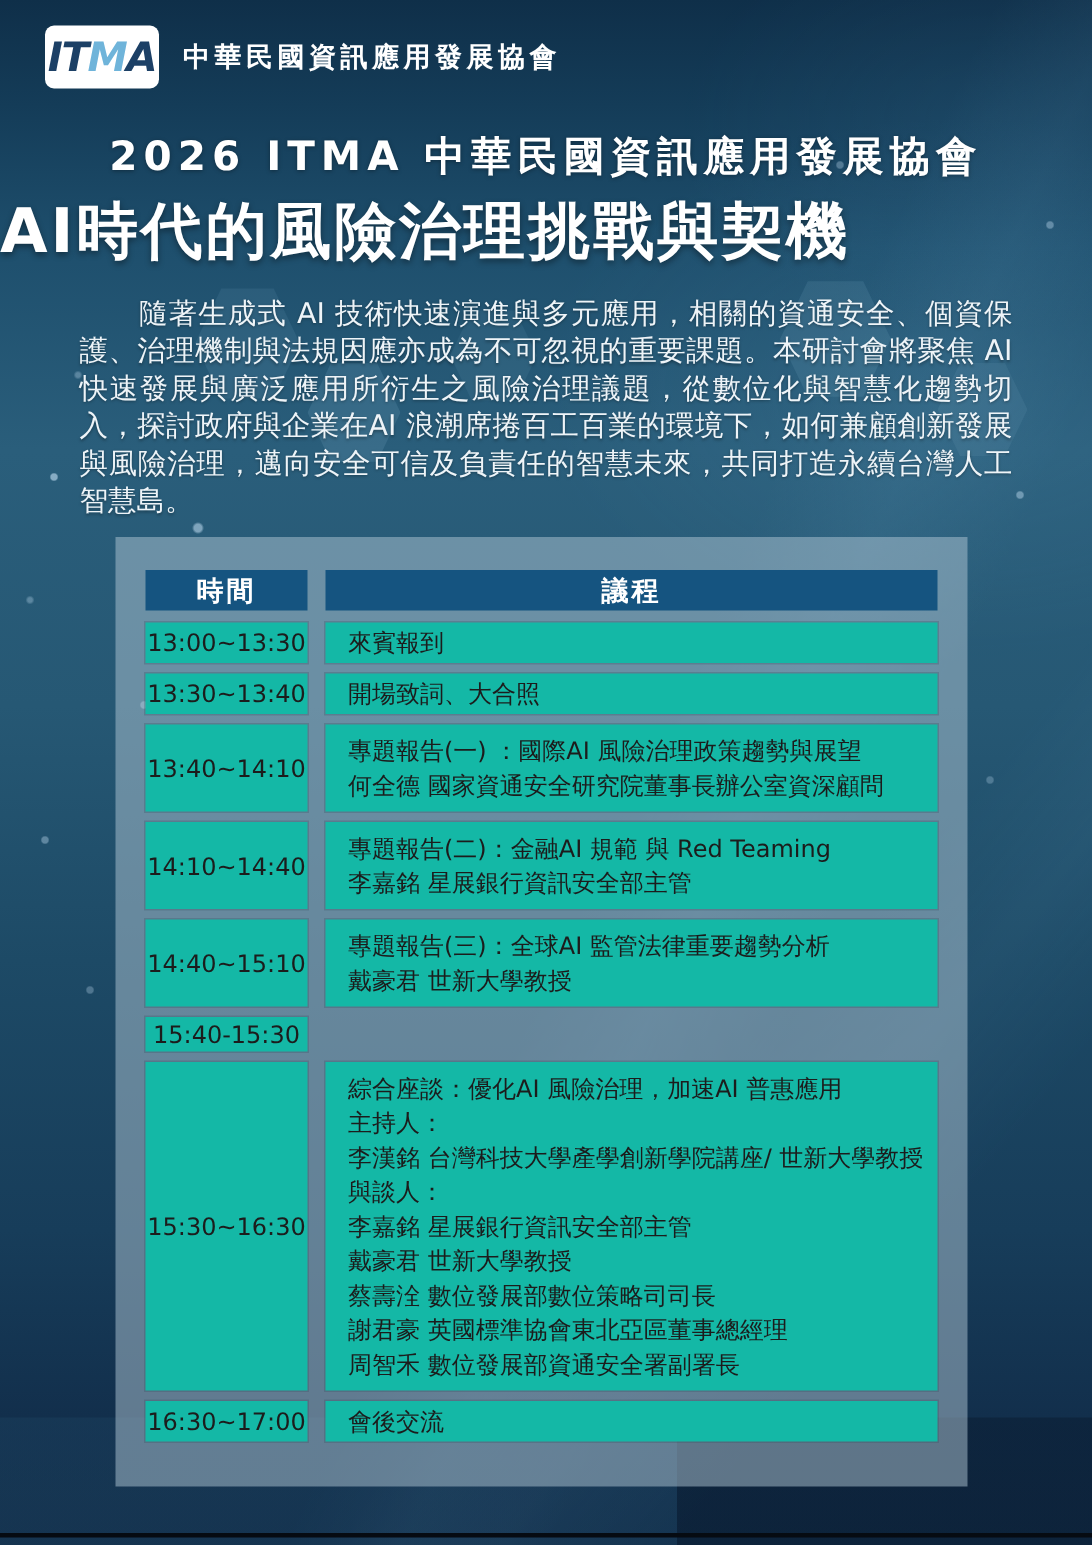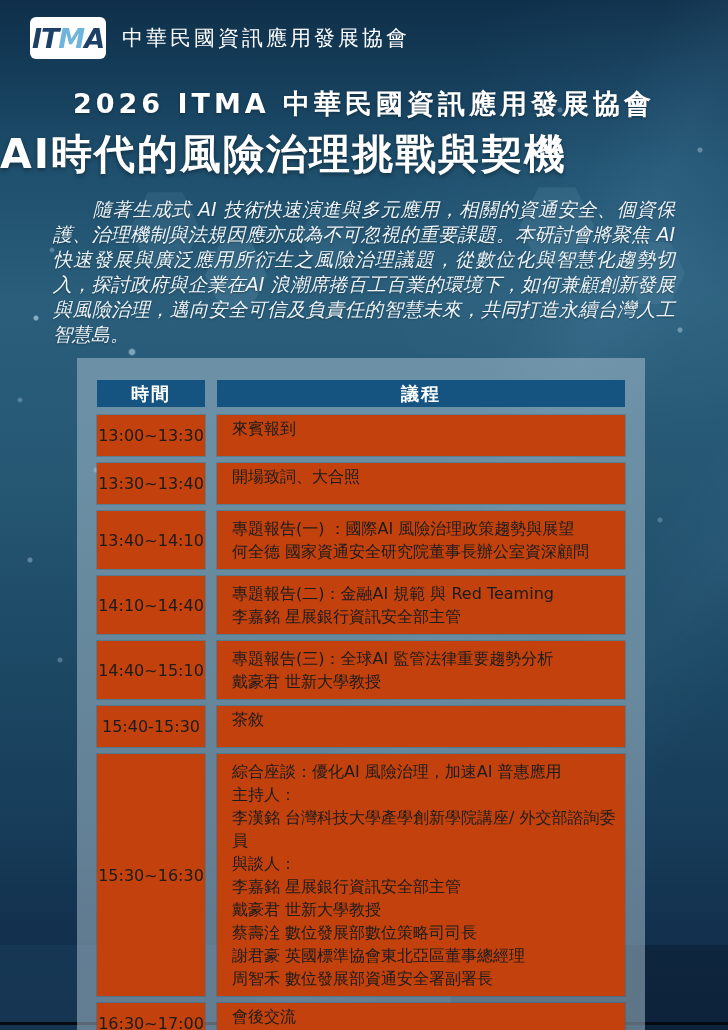--- a/index.html
+++ b/index.html
@@ -67,65 +67,64 @@
   
   .topbar{position:relative;z-index:2;display:flex;align-items:center;gap:16px;padding:17px 0 0 30px;}
   .logo-box{
     background:#ffffff;border-radius:6px;width:76px;height:42px;
     display:flex;align-items:center;justify-content:center;
     font-style:italic;font-weight:bold;font-size:27px;letter-spacing:-1px;line-height:1;
   }
   .logo-box .l-it{color:#1c4066;}
   .logo-box .l-m{color:#6fb4da;}
   .logo-box .l-a{color:#1c4066;}
-  .org-name{color:#ffffff;font-weight:normal;font-size:21px;letter-spacing:3px;}
+  .org-name{color:#ffffff;font-weight:bold;font-size:18px;letter-spacing:3px;}
 
   
   .title1{
     position:relative;z-index:2;margin-top:27px;text-align:center;
     color:#ffffff;font-weight:bold;font-size:27px;letter-spacing:4px;
     text-shadow:0 1px 3px rgba(0,0,0,.35);
   }
   .title2{
     position:relative;z-index:2;margin-top:5px;text-align:left;
     color:#ffffff;font-weight:bold;font-size:41px;letter-spacing:2px;
     text-shadow:0 2px 4px rgba(0,0,0,.40);
   }
   .intro{
     position:relative;z-index:2;width:622px;margin:15px auto 0;
     color:#eef4f8;font-size:19px;line-height:25px;text-align:justify;text-indent:2.1em;
     text-shadow:0 1px 2px rgba(0,0,0,.35);
-    font-style:italic;
   }
 
   
   .panel{
     position:relative;z-index:2;width:568px;margin:11px 0 0 77px;
     background:var(--panel-overlay);
     padding:22px 20px 30px 20px;
   }
   .agenda-header,.row{display:flex;gap:12px;}
   .agenda-header{margin-bottom:8px;}
   .row{margin-bottom:7px;}
   .row:last-child{margin-bottom:0;}
   .th{
     background:var(--table-header-blue);color:#ffffff;font-weight:bold;font-size:18px;
     letter-spacing:2px;height:27px;display:flex;align-items:center;justify-content:center;
   }
   .th.time{width:108px;flex:0 0 108px;}
   .th.prog{flex:1;}
   .td{
-    background:#c2410c;box-shadow:0 0 0 1px rgba(55,80,95,.28);
+    background:#14b8a6;box-shadow:0 0 0 1px rgba(55,80,95,.28);
     color:var(--cell-text);font-size:16px;line-height:23px;
   }
   .td.time{
     width:108px;flex:0 0 108px;display:flex;align-items:center;justify-content:center;
     text-align:center;
   }
-  .td.prog{flex:1;padding:2px 8px 16px 15px;display:flex;flex-direction:column;justify-content:center;min-height:27px;}
+  .td.prog{flex:1;padding:2px 8px 2px 15px;display:flex;flex-direction:column;justify-content:center;min-height:27px;}
   .row.multi .td.prog{padding-top:6px;padding-bottom:6px;justify-content:flex-end;}
 </style>
 </head>
 <body>
 
 <div class="page">
 
   <div class="bg-grad"></div>
   <div class="bg-streaks"></div>
   <div class="bg-dots"></div>
@@ -190,31 +189,28 @@
   <div class="row multi">
     <div class="td time">14:40~15:10</div>
     <div class="td prog">
             <div class="line">專題報告(三)：全球AI 監管法律重要趨勢分析</div>
             <div class="line">戴豪君 世新大學教授</div>
           </div>
   </div>
 
   <div class="row">
     <div class="td time">15:40-15:30</div>
-    <div class="td prog">
-            <div class="line">茶敘</div>
-          </div>
   </div>
 
   <div class="row multi">
     <div class="td time">15:30~16:30</div>
     <div class="td prog">
             <div class="line">綜合座談：優化AI 風險治理，加速AI 普惠應用</div>
             <div class="line">主持人：</div>
-            <div class="line">李漢銘 台灣科技大學產學創新學院講座/ 外交部諮詢委員</div>
+            <div class="line">李漢銘 台灣科技大學產學創新學院講座/ 世新大學教授</div>
             <div class="line">與談人：</div>
             <div class="line">李嘉銘 星展銀行資訊安全部主管</div>
             <div class="line">戴豪君 世新大學教授</div>
             <div class="line">蔡壽洤 數位發展部數位策略司司長</div>
             <div class="line">謝君豪 英國標準協會東北亞區董事總經理</div>
             <div class="line">周智禾 數位發展部資通安全署副署長</div>
           </div>
   </div>
 
   <div class="row">

